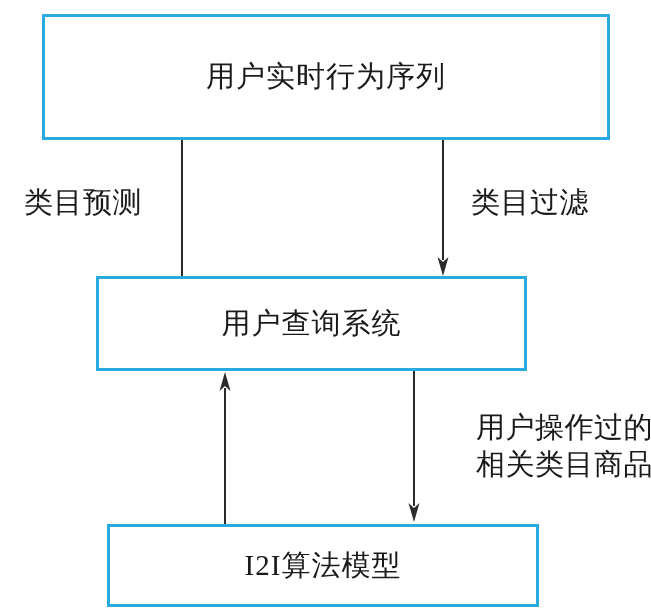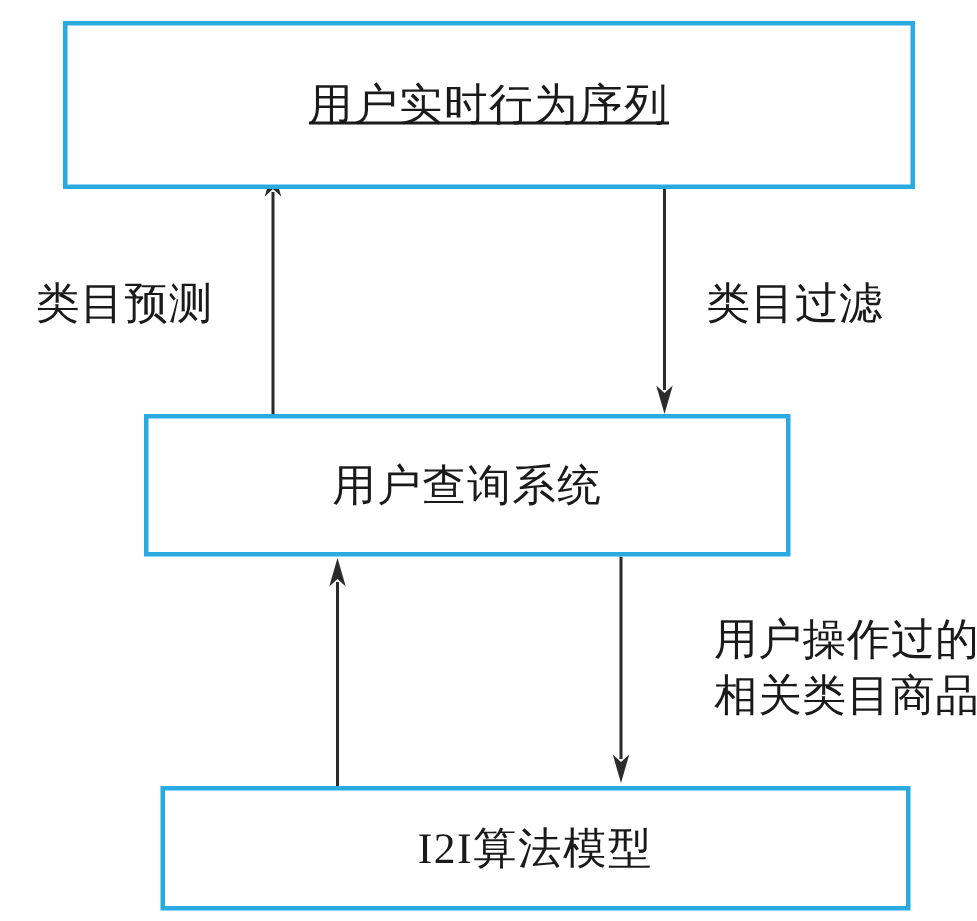--- a/index.html
+++ b/index.html
@@ -21,23 +21,23 @@
     box-sizing: border-box;
     border: 3px solid #29abe2;
     background: #ffffff;
     display: flex;
     align-items: center;
     justify-content: center;
     font-size: 29px;
     letter-spacing: 1px;
     color: #1a1a1a;
   }
-  .node-top    { left: 42px;  top: 14px;  width: 568px; height: 112px; text-decoration: underline; }
+  .node-top    { left: 42px;  top: 14px;  width: 568px; height: 126px; }
   .node-middle { left: 96px; top: 276px; width: 431px; height: 95px; }
-  .node-bottom { left: 107px; top: 524px; width: 500px; height: 83px; }
+  .node-bottom { left: 107px; top: 524px; width: 432px; height: 83px; }
 
   .edge-label {
     position: absolute;
     font-size: 29px;
     letter-spacing: 0.5px;
     white-space: nowrap;
     color: #1a1a1a;
     font-family: Liberation Serif, serif;
   }
   .lbl-prediction { left: 24px;  top: 183px; }

